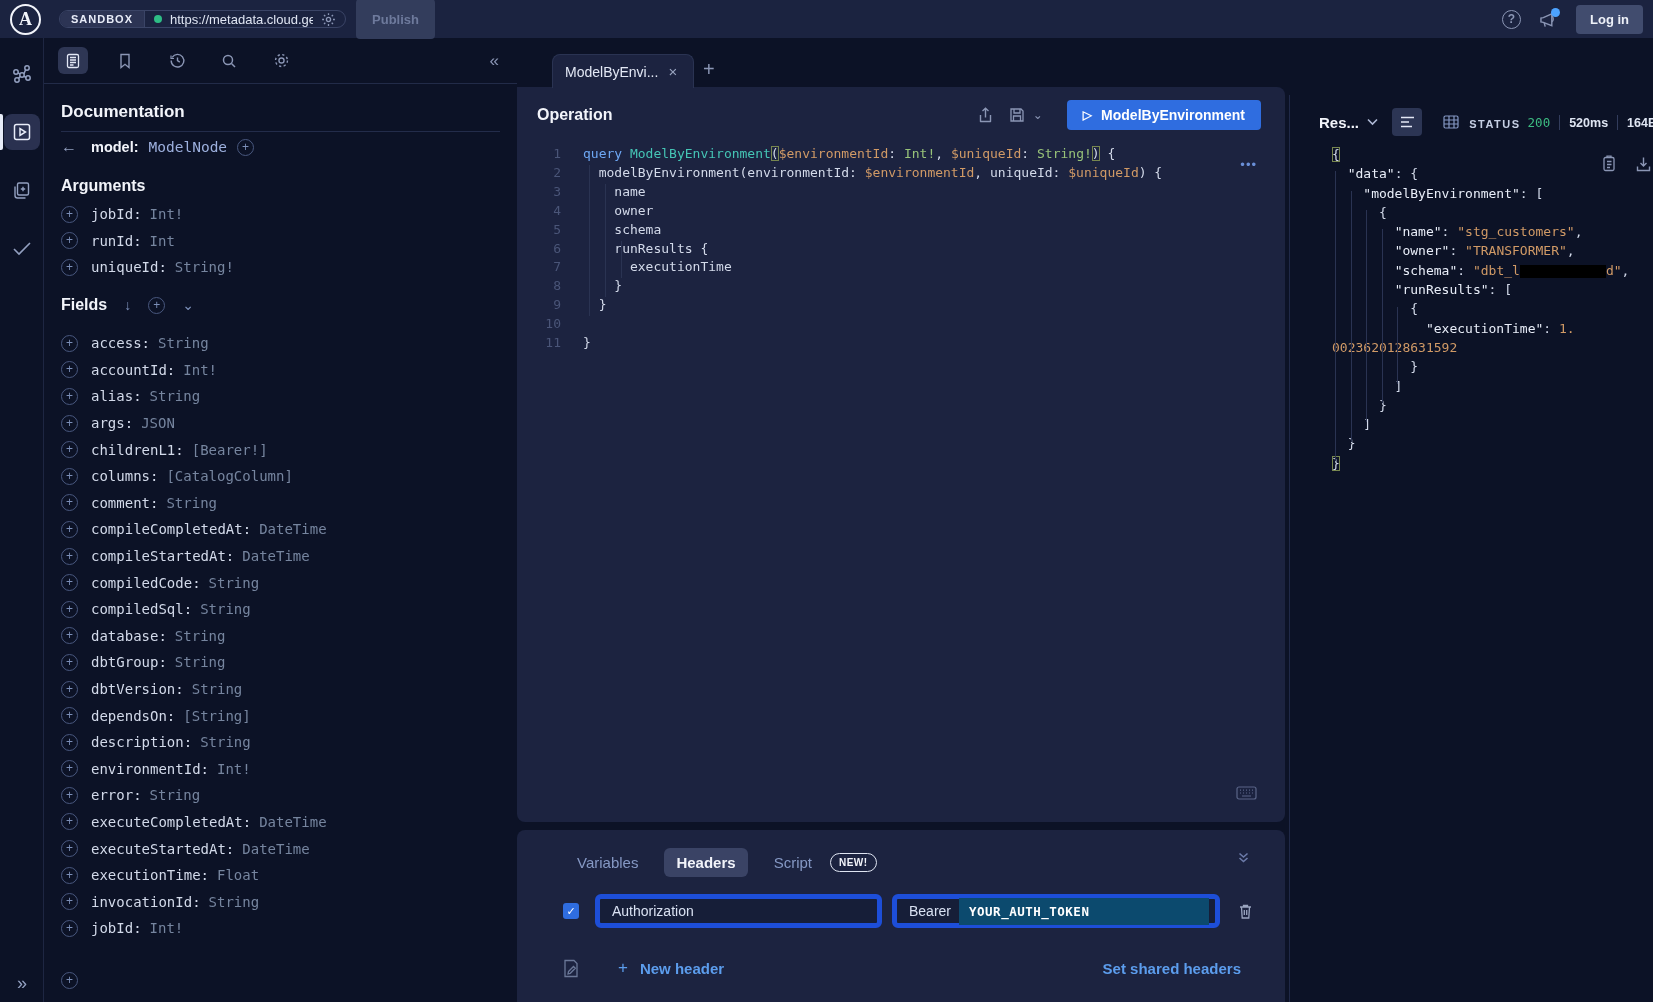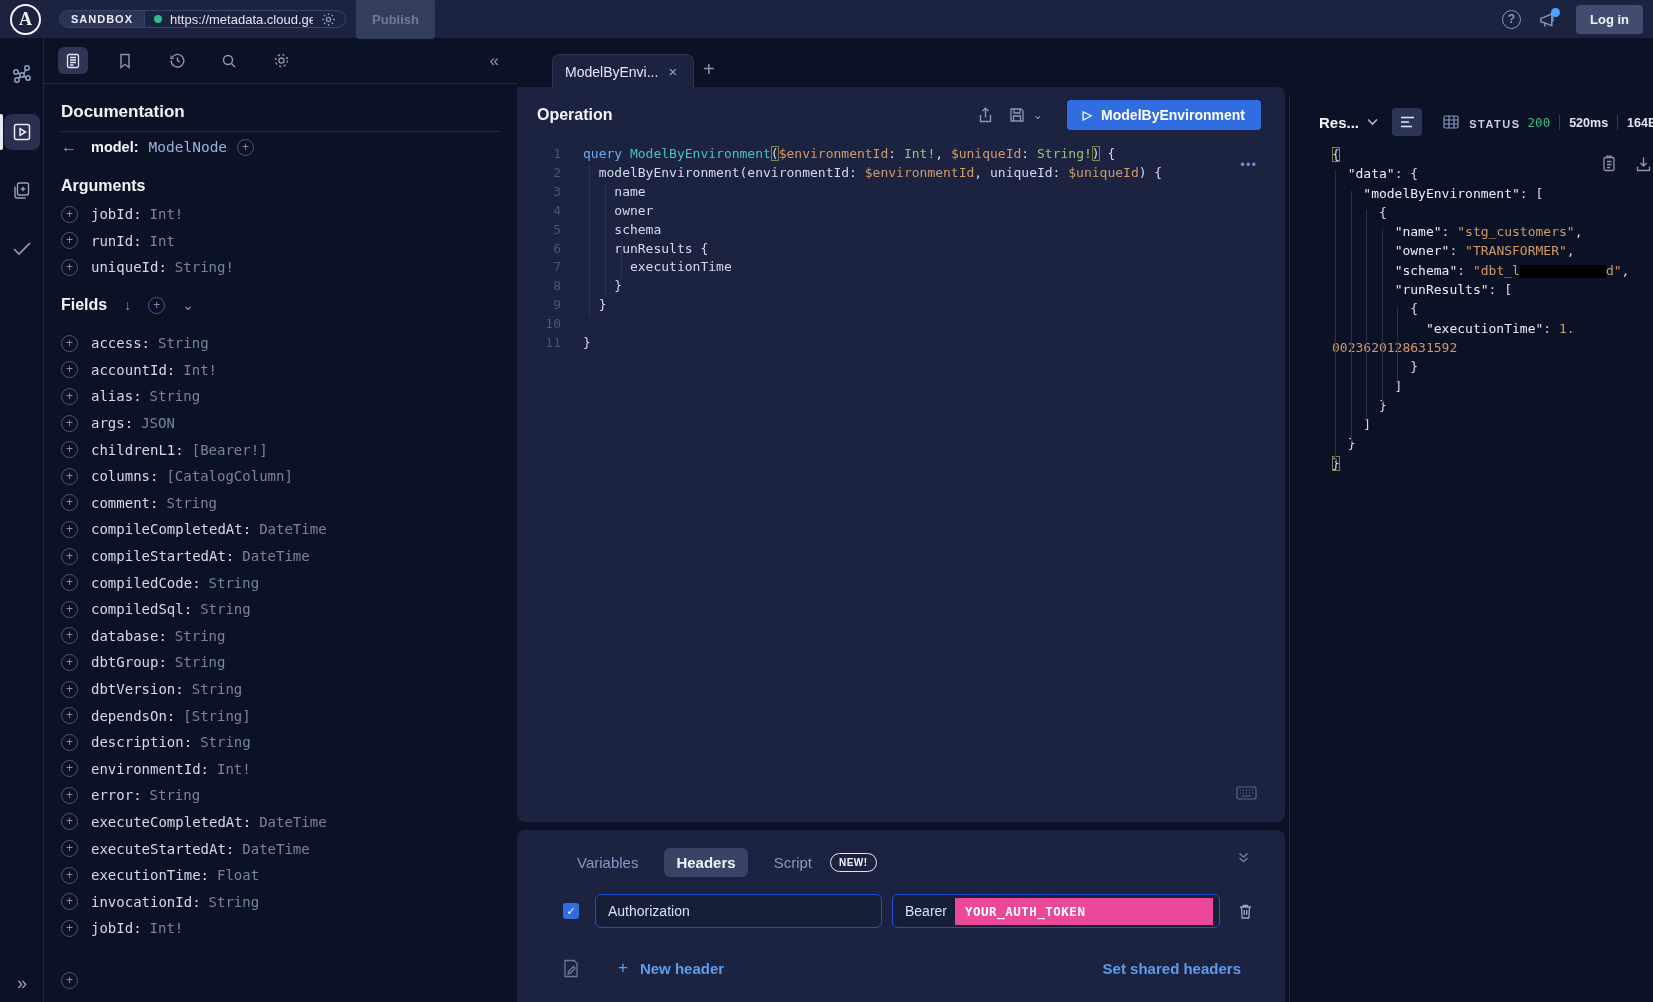--- a/index.html
+++ b/index.html
@@ -160,27 +160,27 @@
     font-size:10px; font-weight:bold; letter-spacing:0.5px; padding:3px 8px;
   }
   .hd-collapse { position:absolute; right:34px; top:20px; color:#6b7aa8; background:none; border:none; cursor:pointer; }
   .hd-row { position:absolute; left:46px; top:64px; display:flex; align-items:center; }
   .chk {
     width:16px; height:16px; border-radius:3px; background:#2f6de0; color:#fff;
     font-size:11px; display:flex; align-items:center; justify-content:center;
     margin-right:16px; cursor:pointer;
   }
   .hd-input {
-    height:34px; border:1px solid #1d4ed8; border-radius:6px; background:#161e38;
+    height:34px; border:5px solid #1d4ed8; border-radius:6px; background:#161e38;
     color:#d9e1f2; font-size:14px; display:flex; align-items:center; padding:0 12px;
   }
   .hd-key { width:287px; margin-right:10px; }
   .hd-val { width:328px; gap:8px; }
   .token-redact {
-    background:#ec4899; color:#fff; font-family:"DejaVu Sans Mono", monospace;
+    background:#0c4a6e; color:#fff; font-family:"DejaVu Sans Mono", monospace;
     font-size:12.5px; font-weight:bold; padding:6px 10px; letter-spacing:0.5px;
     flex:1; margin-right:-6px;
   }
   .trash-btn { background:none; border:none; color:#9aa5c0; margin-left:18px; cursor:pointer; }
   .hd-bottom { position:absolute; left:46px; right:44px; top:128px; display:flex; align-items:center; }
   .editdoc { color:#6b7898; margin-right:38px; }
   .link-btn { background:none; border:none; color:#5c9ded; font-size:15px; font-weight:bold; display:flex; align-items:center; gap:12px; cursor:pointer; }
   .plus-glyph { font-size:17px; font-weight:normal; }
   .shared-link { margin-left:auto; }
 

